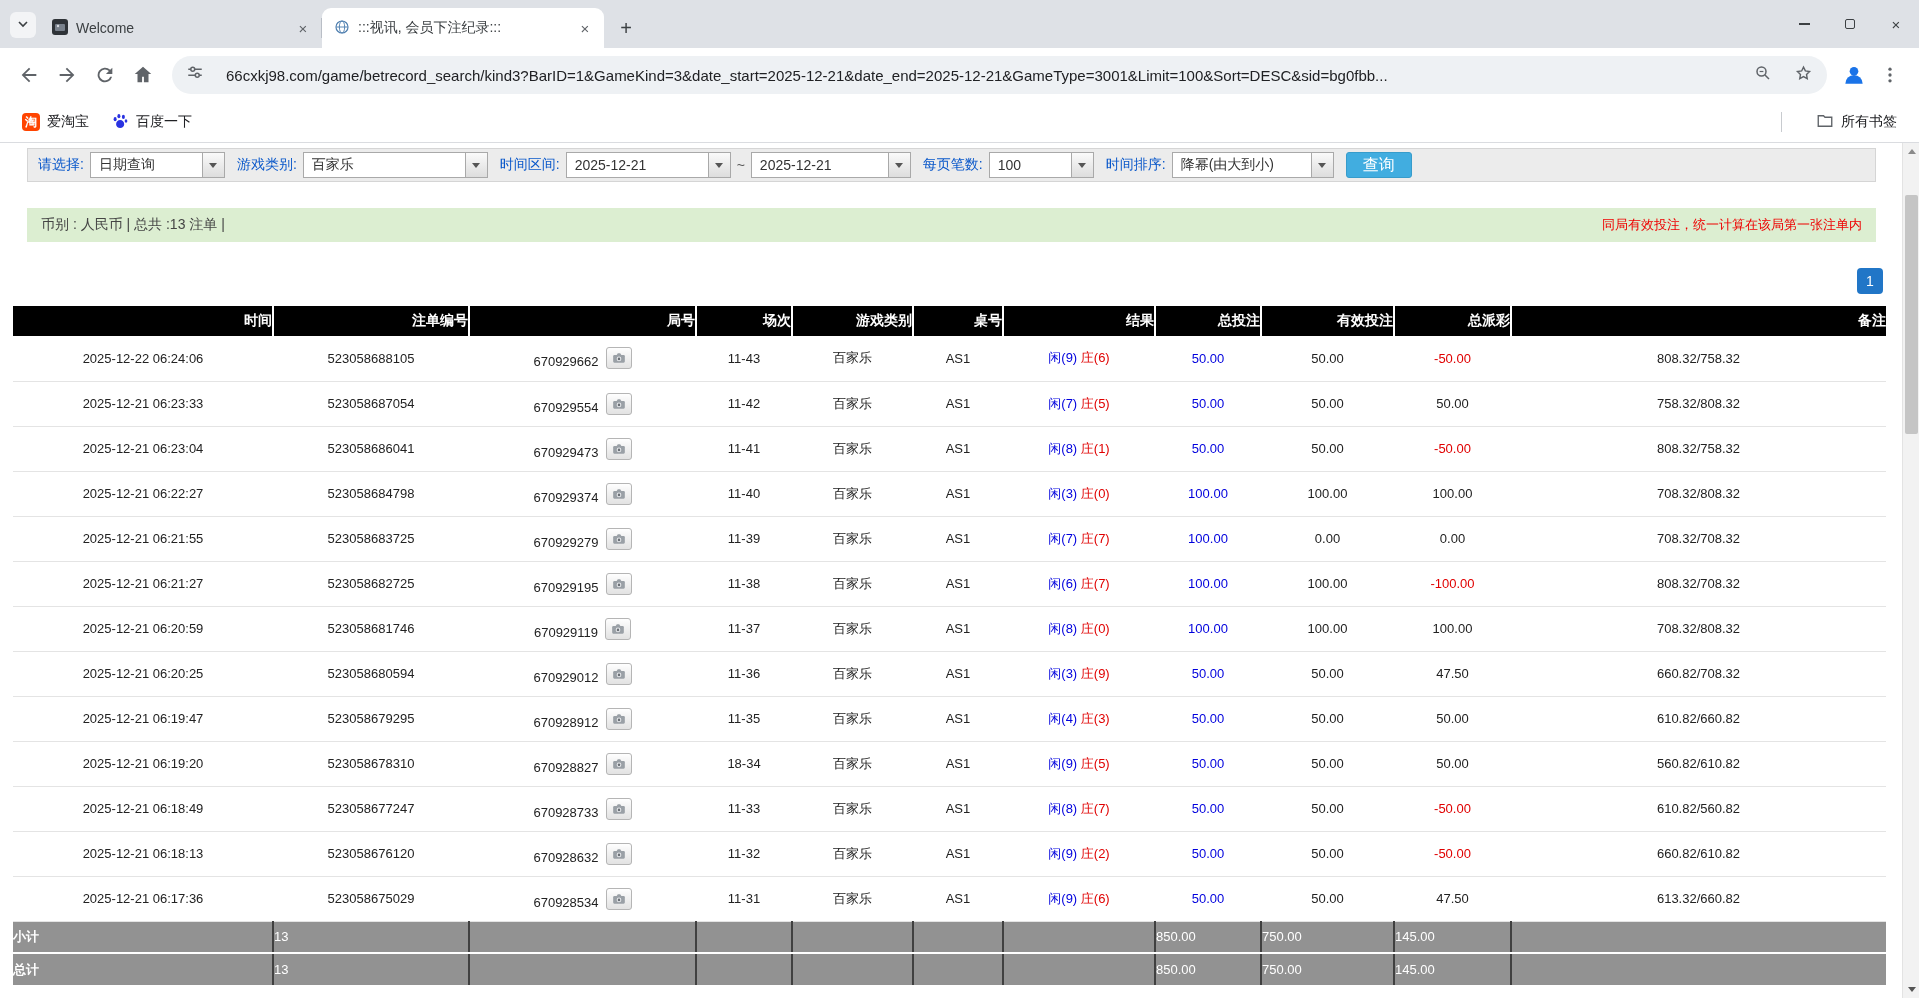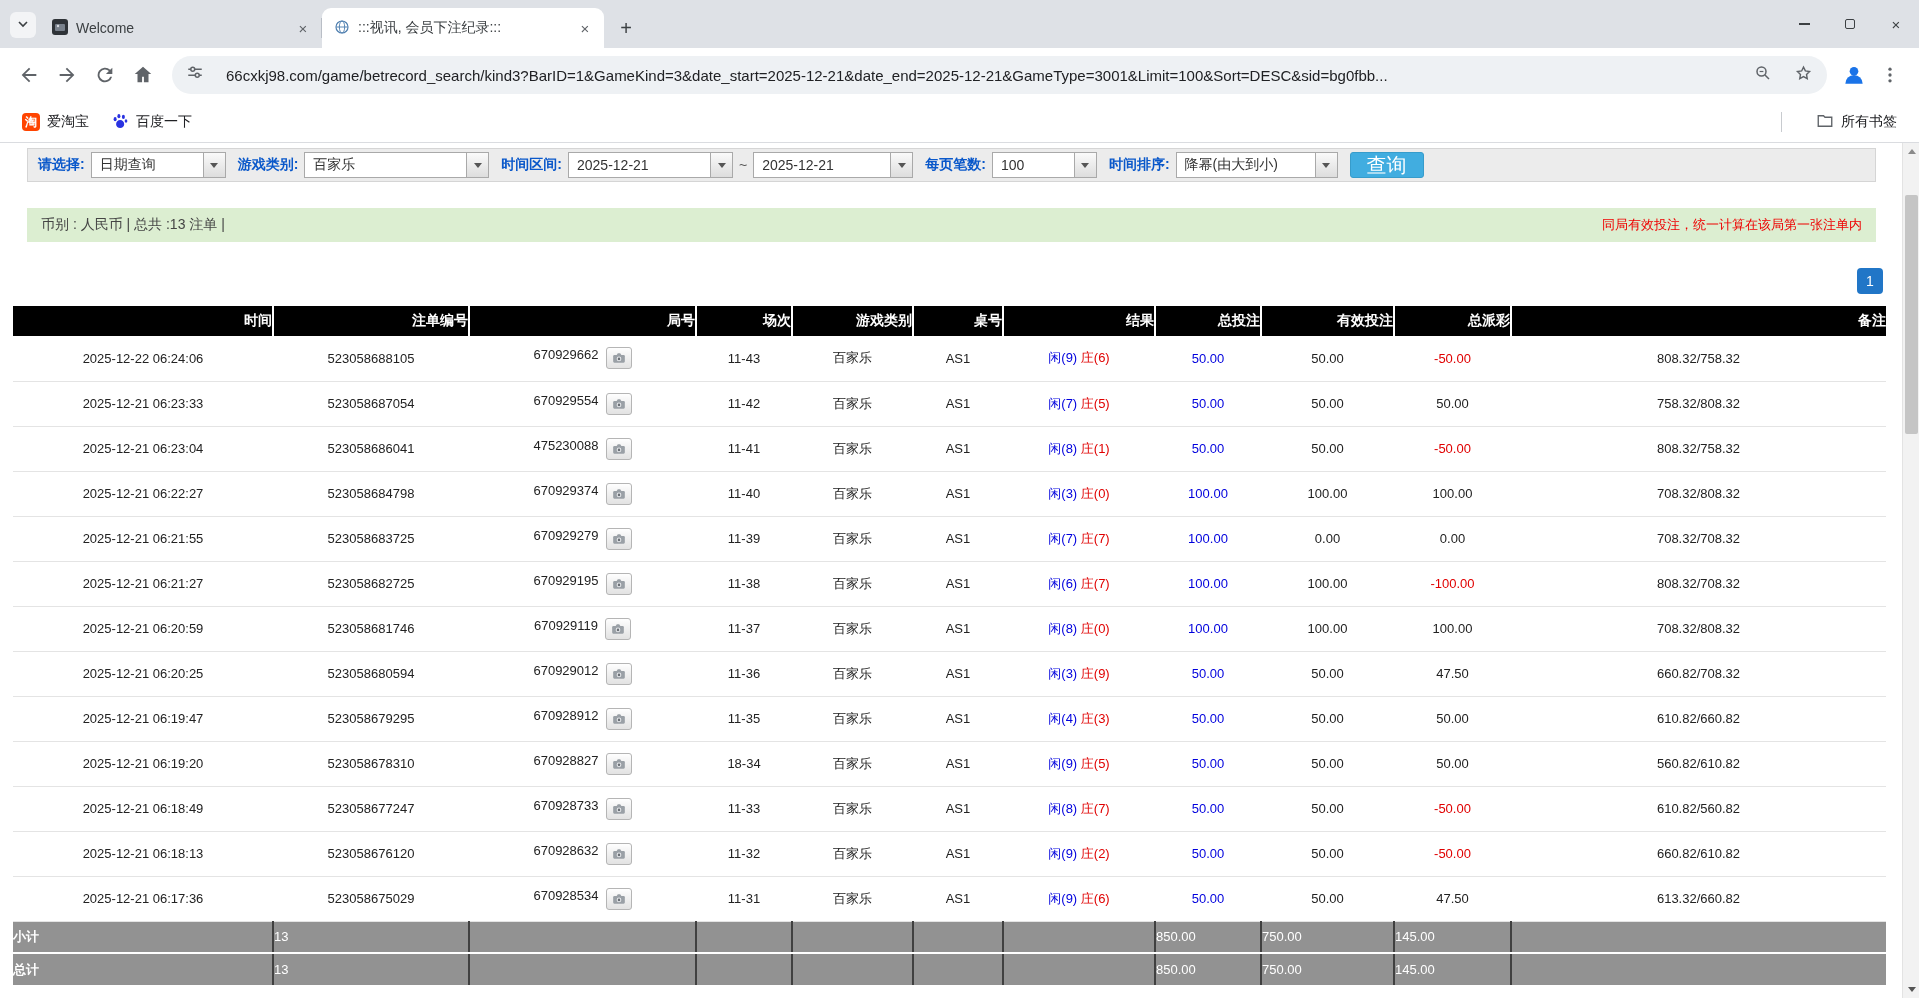--- a/index.html
+++ b/index.html
@@ -29,41 +29,41 @@
   .bookmarksbar{height:41px;background:#fff;border-bottom:1px solid #dadce0;display:flex;align-items:center;padding:0 14px;gap:6px}
   .bm{display:flex;align-items:center;gap:7px;font-size:14px;color:#202124;padding:4px 8px;border-radius:6px}
   .tb-ico{width:18px;height:18px;border-radius:4px;background:#ff4400;color:#fff;font-size:12px;display:flex;align-items:center;justify-content:center;font-weight:bold}
   .bm-right{margin-left:auto;display:flex;align-items:center;gap:26px}
   .bm-divider{width:1px;height:20px;background:#c8cbcf}
 
   
   .page{position:relative;height:855px;background:#fff;overflow:hidden}
 
   .filter-bar{margin:5px 43px 0 27px;height:34px;background:#ececec;border:1px solid #d5d5d5;display:flex;align-items:center;padding:0 8px;font-size:14px}
-  .filter-label{color:var(--filter-label-blue,#0a58ca);font-weight:bold;margin:0 6px 0 12px;white-space:nowrap}
+  .filter-label{color:var(--filter-label-blue,#0a58ca);font-weight:normal;margin:0 6px 0 12px;white-space:nowrap}
   .filter-bar > .filter-label:first-child{margin-left:2px}
   .combo{display:flex;align-items:stretch;height:26px;background:#fff;border:1px solid #a9a9a9}
   .combo .val{flex:1;display:flex;align-items:center;padding:0 8px;font-size:14px;color:#333;white-space:nowrap;overflow:hidden}
   .combo .arr{width:22px;border-left:1px solid #a9a9a9;background:linear-gradient(#fafafa,#ddd);display:flex;align-items:center;justify-content:center}
   .tri-down{width:0;height:0;border-left:4px solid transparent;border-right:4px solid transparent;border-top:5px solid #555}
   .tri-up{width:0;height:0;border-left:4px solid transparent;border-right:4px solid transparent;border-bottom:5px solid #8a8a8a}
   .tilde{margin:0 6px;color:#555}
-  .search-btn{height:26px;margin-left:12px;padding:0 16px;background:var(--search-button-bg,#41ade0);color:#fff;border:1px solid #379ccB;border-radius:3px;font-size:20px;display:flex;align-items:center}
+  .search-btn{height:26px;margin-left:12px;padding:0 16px;background:var(--search-button-bg,#41ade0);color:#fff;border:1px solid #379ccB;border-radius:3px;font-size:16px;display:flex;align-items:center}
 
   .green-bar{margin:26px 43px 0 27px;height:34px;background:var(--green-bar-bg,#dceed1);display:flex;align-items:center;justify-content:space-between;padding:0 14px;font-size:14px;color:#444}
   .green-note{color:var(--green-bar-note-red,#e00);font-size:13px}
 
   .pager{margin:26px 36px 0 0;display:flex;justify-content:flex-end}
   .page-btn{width:26px;height:26px;background:var(--pagination-bg,#2176c7);color:#fff;border-radius:4px;font-size:14px;display:flex;align-items:center;justify-content:center}
 
   table.bet{margin:12px 0 0 13px;width:1873px;border-collapse:collapse;table-layout:fixed}
   table.bet thead th{background:var(--header-bg,#000);color:#fff;font-size:14px;font-weight:bold;height:30px;text-align:right;border-right:2px solid #fff}
   table.bet thead th:last-child{border-right:none}
   table.bet tbody td{height:45px;text-align:center;font-size:13px;color:#222;background:#fff;border-bottom:1px solid #e4e4e4;vertical-align:middle}
-  .round-wrap{display:inline-flex;align-items:flex-start;gap:7px}
+  .round-wrap{display:inline-flex;align-items:flex-end;gap:7px}
   .cam-btn{width:26px;height:22px;border:1px solid #b5b5b5;border-radius:3px;background:linear-gradient(#fefefe,#e2e2e2);display:inline-flex;align-items:center;justify-content:center;cursor:pointer}
   .player{color:var(--player-blue,#0000dd)}
   .banker{color:var(--banker-red,#e00000)}
   .bet-link{color:var(--bet-link-blue,#0000dd)}
   .neg{color:var(--negative-red,#e00000)}
   table.bet tr.foot td{background:var(--footer-bg,#929292);color:#fff;height:32px;font-size:13px;border-right:2px solid #404040;border-bottom:none}
   table.bet tr.foot td:last-child{border-right:none}
   table.bet tr.foot.sub td{border-bottom:2px solid #fff}
   table.bet tr.foot td.lbl{font-weight:bold}
 
@@ -344,21 +344,21 @@
             <td><span class="player">闲(7)</span> <span class="banker">庄(5)</span></td>
             <td><span class="bet-link">50.00</span></td>
             <td>50.00</td>
             <td><span class="">50.00</span></td>
             <td>758.32/808.32</td>
           </tr>
           <tr>
             <td>2025-12-21 06:23:04</td>
             <td>523058686041</td>
             <td><span class="round-wrap">
-                <span>475230088</span>
+                <span>670929473</span>
                 <button class="cam-btn">
                   <svg viewBox="0 0 24 24" width="14" height="14">
                     <rect x="2" y="7" width="20" height="13" rx="2" fill="#9aa0a6"></rect>
                     <path d="M8 7l2-3h4l2 3z" fill="#9aa0a6"></path>
                     <circle cx="12" cy="13.5" r="4" fill="#e8eaed"></circle>
                     <circle cx="12" cy="13.5" r="2.2" fill="#6b7076"></circle>
                   </svg>
                 </button>
               </span></td>
             <td>11-41</td>

